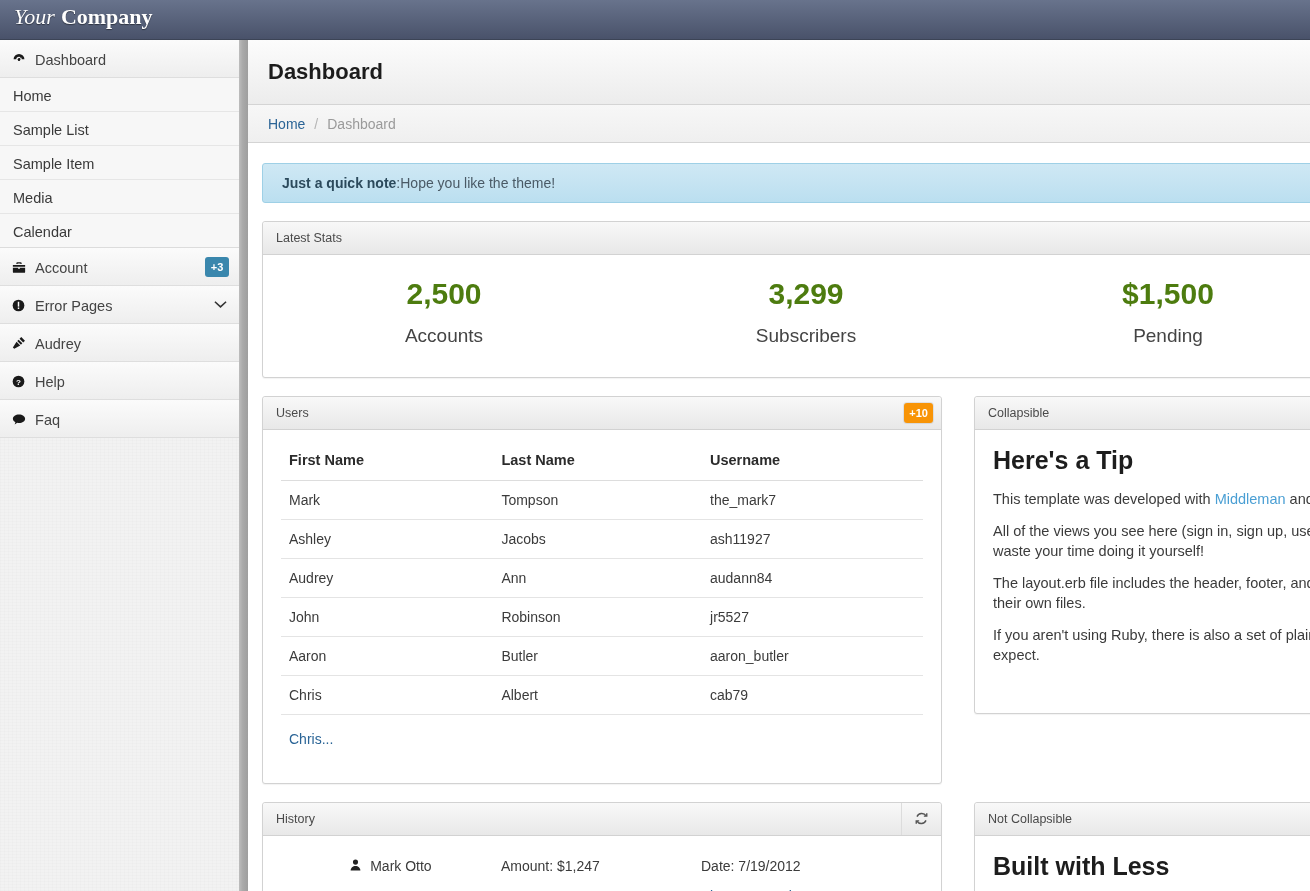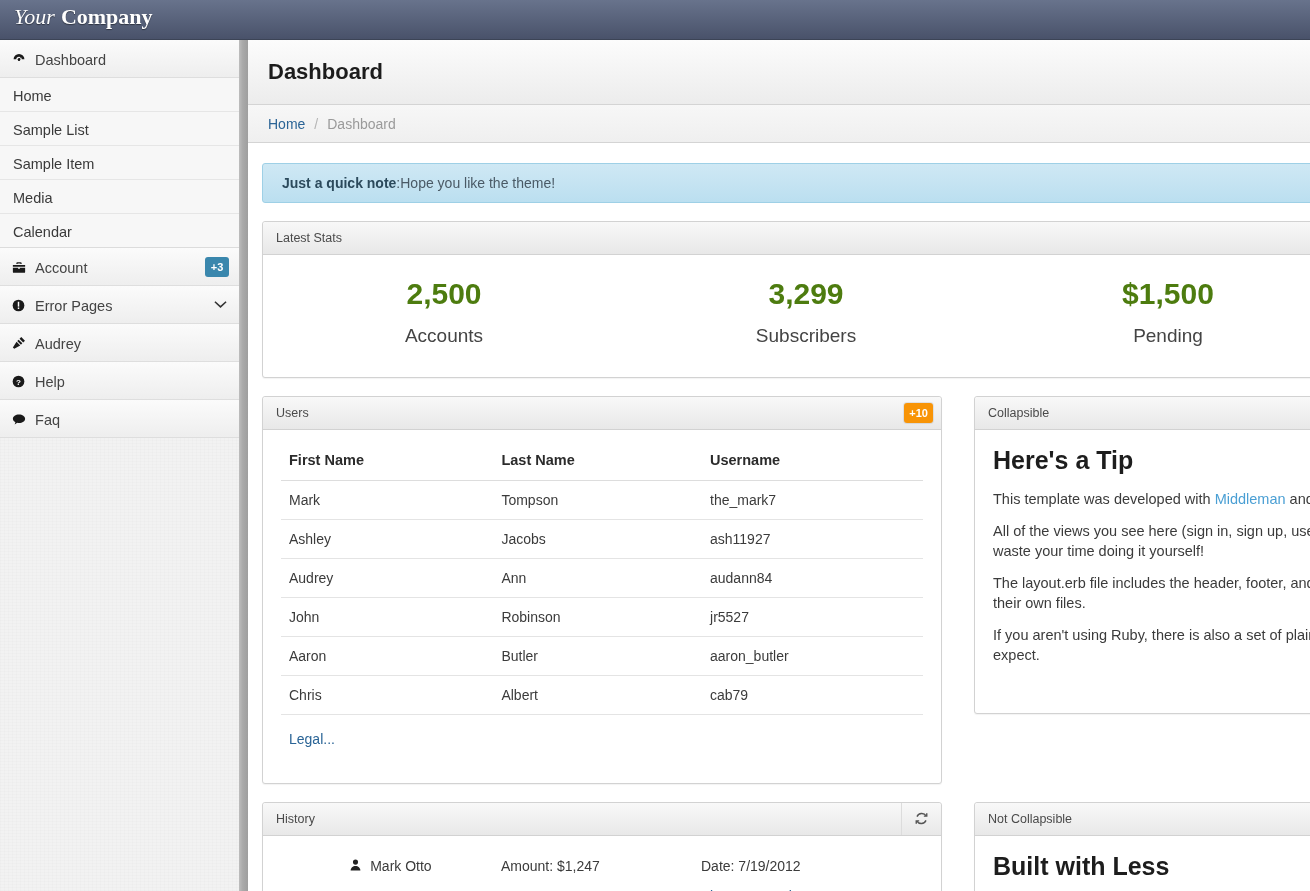--- a/index.html
+++ b/index.html
@@ -365,21 +365,21 @@
                   <td>Butler</td>
                   <td>aaron_butler</td>
                 </tr>
                 <tr>
                   <td>Chris</td>
                   <td>Albert</td>
                   <td>cab79</td>
                 </tr>
               </tbody>
             </table>
-            <span class="more-link">Legal...</span>
+            <span class="more-link">Chris...</span>
           </div>
         </div>
       </div>
 
       <div class="col-right">
         <div class="panel">
           <div class="panel-head">
             <span>Collapsible</span>
           </div>
           <div class="panel-body">

